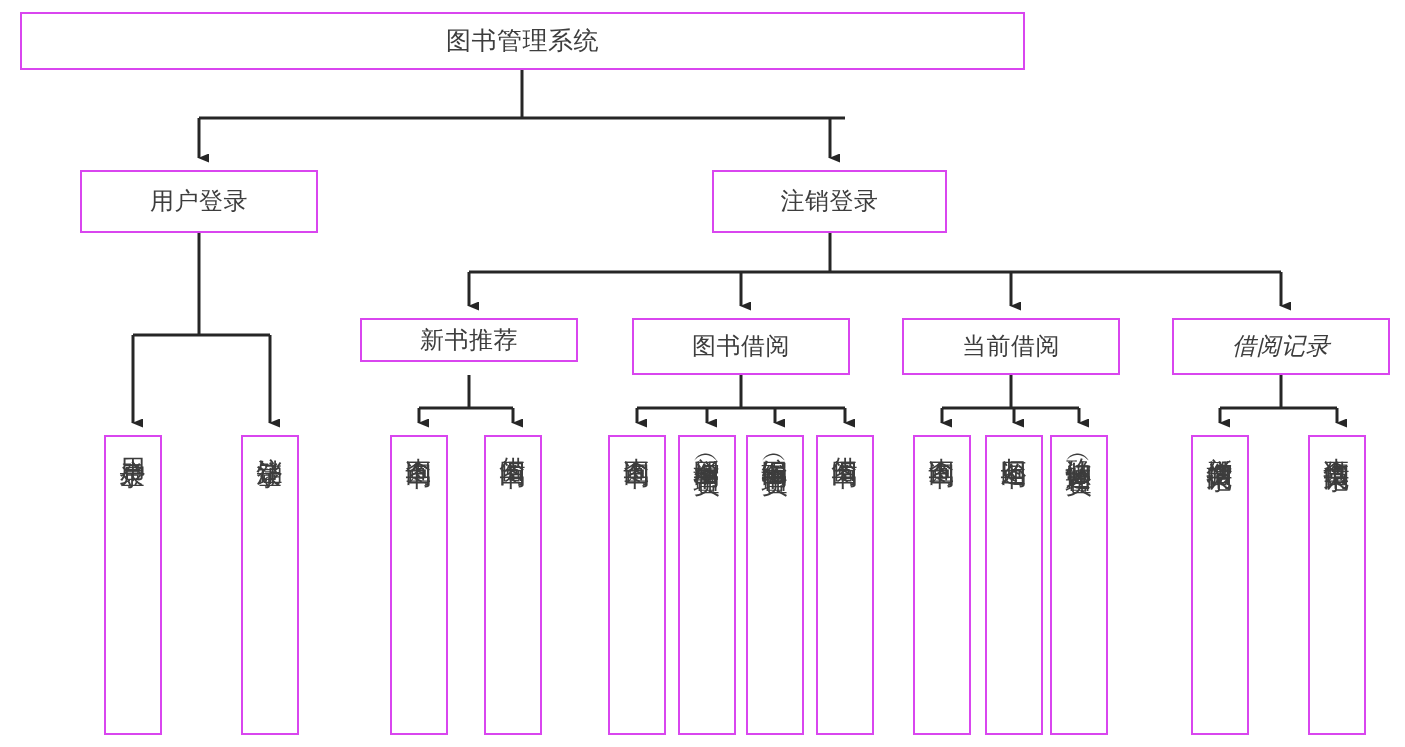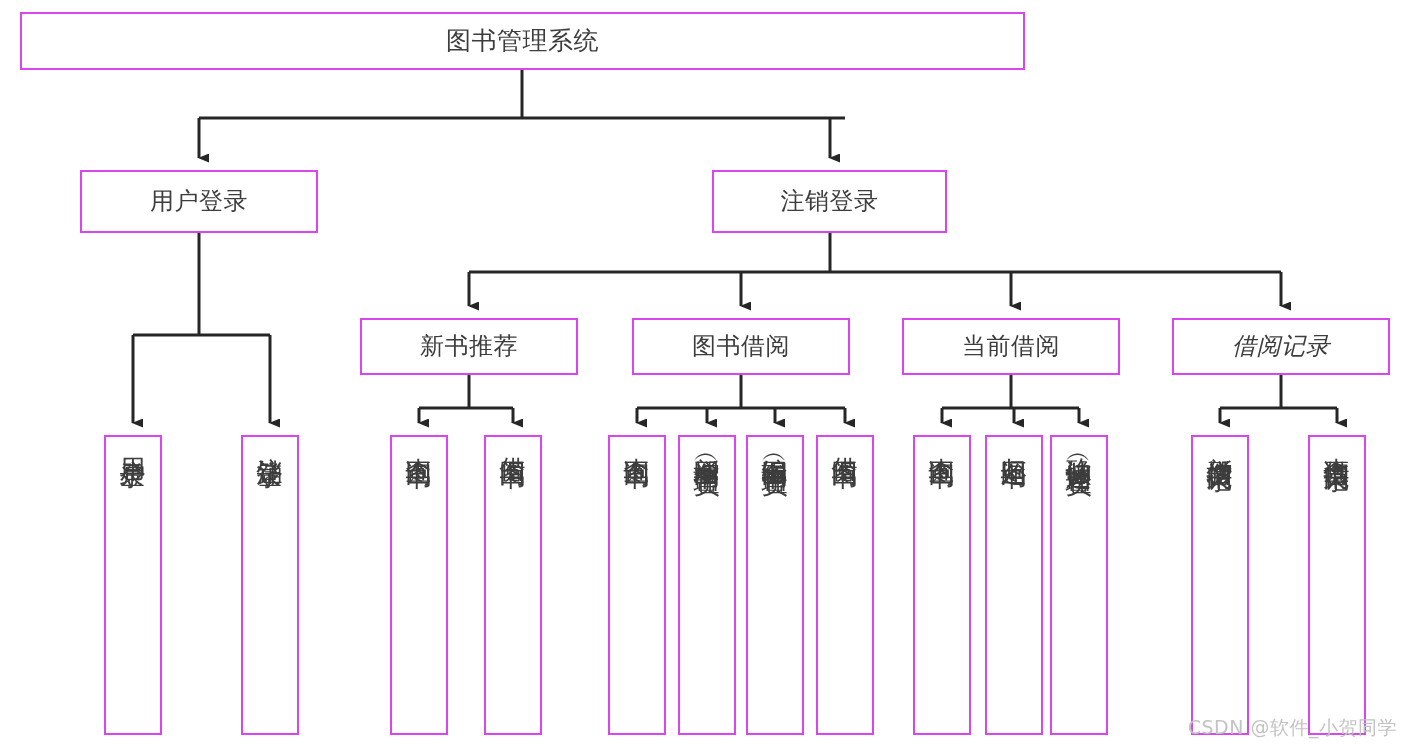--- a/index.html
+++ b/index.html
@@ -133,21 +133,21 @@
     <span class="label">图书管理系统</span>
   </div>
 
   <div class="node horizontal" style="left:80px; top:170px; width:238px; height:63px;">
     <span class="label">用户登录</span>
   </div>
   <div class="node horizontal" style="left:712px; top:170px; width:235px; height:63px;">
     <span class="label">注销登录</span>
   </div>
 
-  <div class="node horizontal" style="left:360px; top:318px; width:218px; height:57px;">
+  <div class="node horizontal" style="left:360px; top:318px; width:218px; height:44px;">
     <span class="label">新书推荐</span>
   </div>
   <div class="node horizontal" style="left:902px; top:318px; width:218px; height:57px;">
     <span class="label">当前借阅</span>
   </div>
   <div class="node horizontal" style="left:632px; top:318px; width:218px; height:57px;">
     <span class="label">图书借阅</span>
   </div>
   <div class="node horizontal" style="left:1172px; top:318px; width:218px; height:57px;font-style:italic;">
     <span class="label">借阅记录</span>
@@ -190,15 +190,14 @@
     <span class="label">确认归还（管理员）</span>
   </div>
 
   <div class="node vertical" style="left:1191px; top:435px; width:58px; height:300px;">
     <span class="label">新增借阅记录</span>
   </div>
   <div class="node vertical" style="left:1308px; top:435px; width:58px; height:300px;">
     <span class="label">查询借阅记录</span>
   </div>
 
-  <div class="watermark">CSDN @软件_小贺同学</div>
 
 </div>
 
 </body></html>

